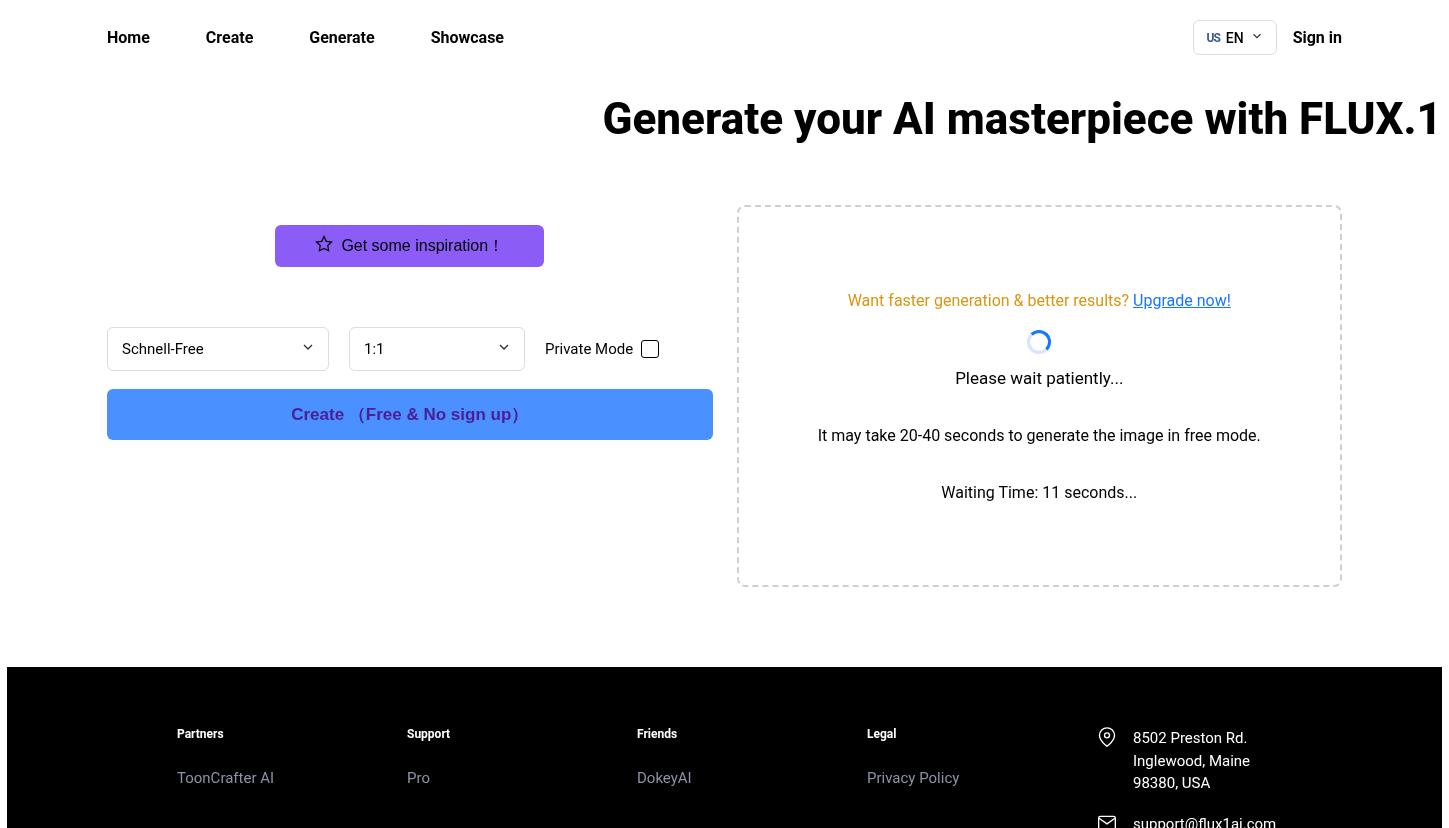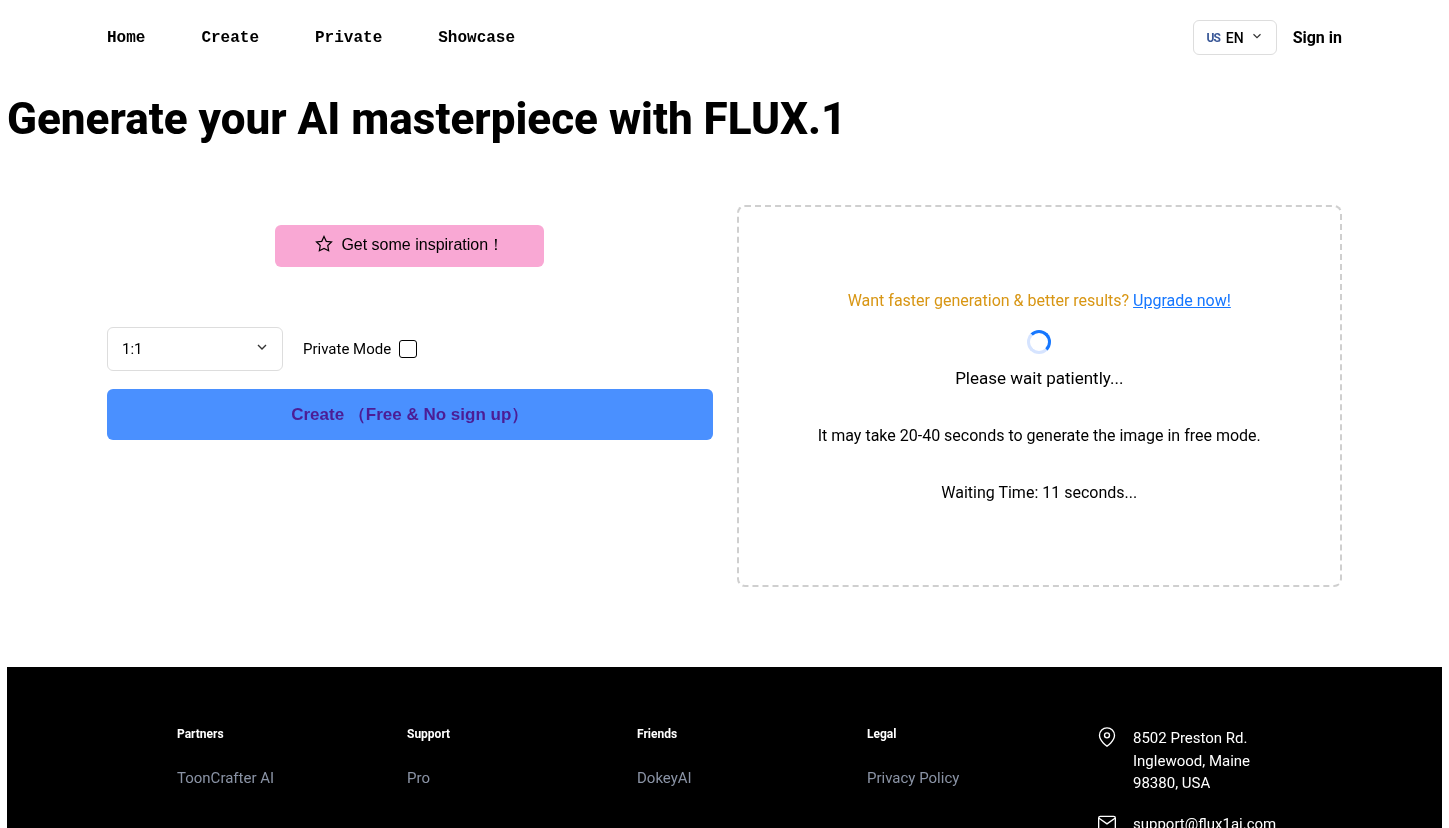--- a/index.html
+++ b/index.html
@@ -10,32 +10,32 @@
   overflow-x: auto;
 }
 .page { width: 1435px; margin: 0 auto; }
 .header {
   display: flex;
   align-items: center;
   justify-content: space-between;
   padding: 20px 100px;
 }
 .nav { display: flex; gap: 56px; }
-.nav a { color: #000; font-weight: 700; font-size: 16px; text-decoration: none; font-family: Liberation Mono, monospace; }
+.nav a { color: #000; font-weight: 700; font-size: 16px; text-decoration: none; }
 .header-right { display: flex; align-items: center; gap: 16px; }
 .lang-switch {
   display: flex; align-items: center; gap: 6px;
   border: 1px solid #ddd; border-radius: 6px;
   padding: 8px 12px; font-size: 14px; cursor: pointer;
 }
 .lang-switch .flag { font-size: 12px; letter-spacing: -1px; color: #3b5998; font-weight: 700; }
 .lang-switch .en { font-weight: 500; }
 .sign-in { font-weight: 700; font-size: 16px; cursor: pointer; }
 .hero-title {
-  text-align: left;
+  text-align: right;
   font-size: 44px;
   font-weight: 800;
   margin-top: 18px;
 }
 .main {
   display: flex;
   gap: 24px;
   padding: 60px 100px 40px;
 }
 .left-col, .right-col { flex: 1; }
@@ -45,22 +45,22 @@
   width: 100%;
   height: 158px;
   padding: 14px 16px;
   font-size: 16px;
   resize: none;
   font-family: inherit;
   outline: none;
 }
 .inspire-wrap { text-align: center; margin-top: 20px; }
 .inspire-btn {
-  display: inline-flex; gap: 8px;
-  background: #f9a8d4;
+  display: inline-flex; align-items: center; gap: 8px;
+  background: #8b5cf6;
   border: none; border-radius: 6px;
   padding: 10px 40px;
   font-size: 16px; font-weight: 500;
   cursor: pointer;
 }
 .controls {
   display: flex; align-items: center; gap: 20px;
   margin-top: 60px;
 }
 .select {
@@ -133,21 +133,21 @@
 </style>
 </head>
 <body>
 
 <div class="page">
 
   <header class="header">
     <nav class="nav">
       <a href="#">Home</a>
       <a href="#">Create</a>
-      <a href="#">Private</a>
+      <a href="#">Generate</a>
       <a href="#">Showcase</a>
     </nav>
     <div class="header-right">
       <div class="lang-switch">
         <span class="flag">US</span>
         <span class="en">EN</span>
         <span>
           <svg width="14" height="14" viewBox="0 0 24 24" fill="none" stroke="#333" stroke-width="2">
               <polyline points="6 9 12 15 18 9"></polyline>
             </svg>
@@ -167,20 +167,28 @@
           <span>
             <svg width="18" height="18" viewBox="0 0 24 24" fill="none" stroke="#000" stroke-width="1.6">
                 <polygon points="12 2 15 8.5 22 9.3 17 14 18.2 21 12 17.8 5.8 21 7 14 2 9.3 9 8.5 12 2"></polygon>
               </svg>
           </span>
           <span>Get some inspiration！</span>
         </button>
       </div>
 
       <div class="controls">
+        <div class="select model">
+          <span>Schnell-Free</span>
+          <span class="chev">
+            <svg width="16" height="16" viewBox="0 0 24 24" fill="none" stroke="#333" stroke-width="2">
+                <polyline points="6 9 12 15 18 9"></polyline>
+              </svg>
+          </span>
+        </div>
         <div class="select ratio">
           <span>1:1</span>
           <span class="chev">
             <svg width="16" height="16" viewBox="0 0 24 24" fill="none" stroke="#333" stroke-width="2">
                 <polyline points="6 9 12 15 18 9"></polyline>
               </svg>
           </span>
         </div>
         <div class="private">
           <span>Private Mode</span>

